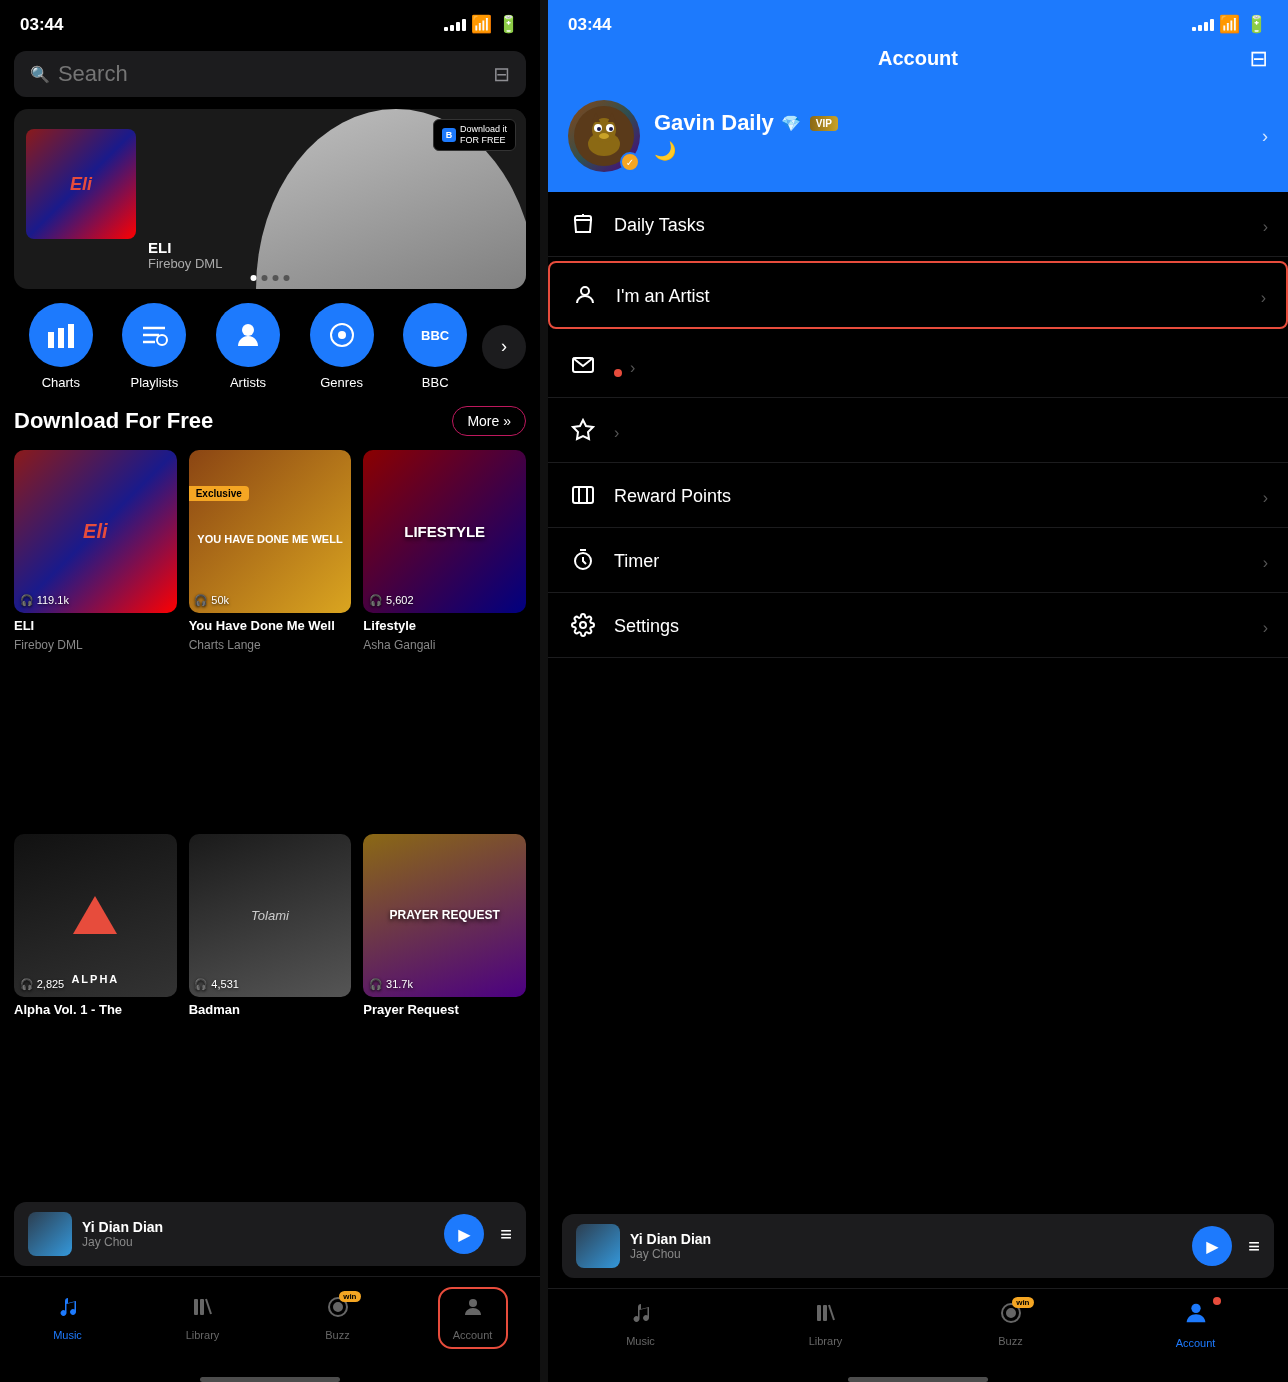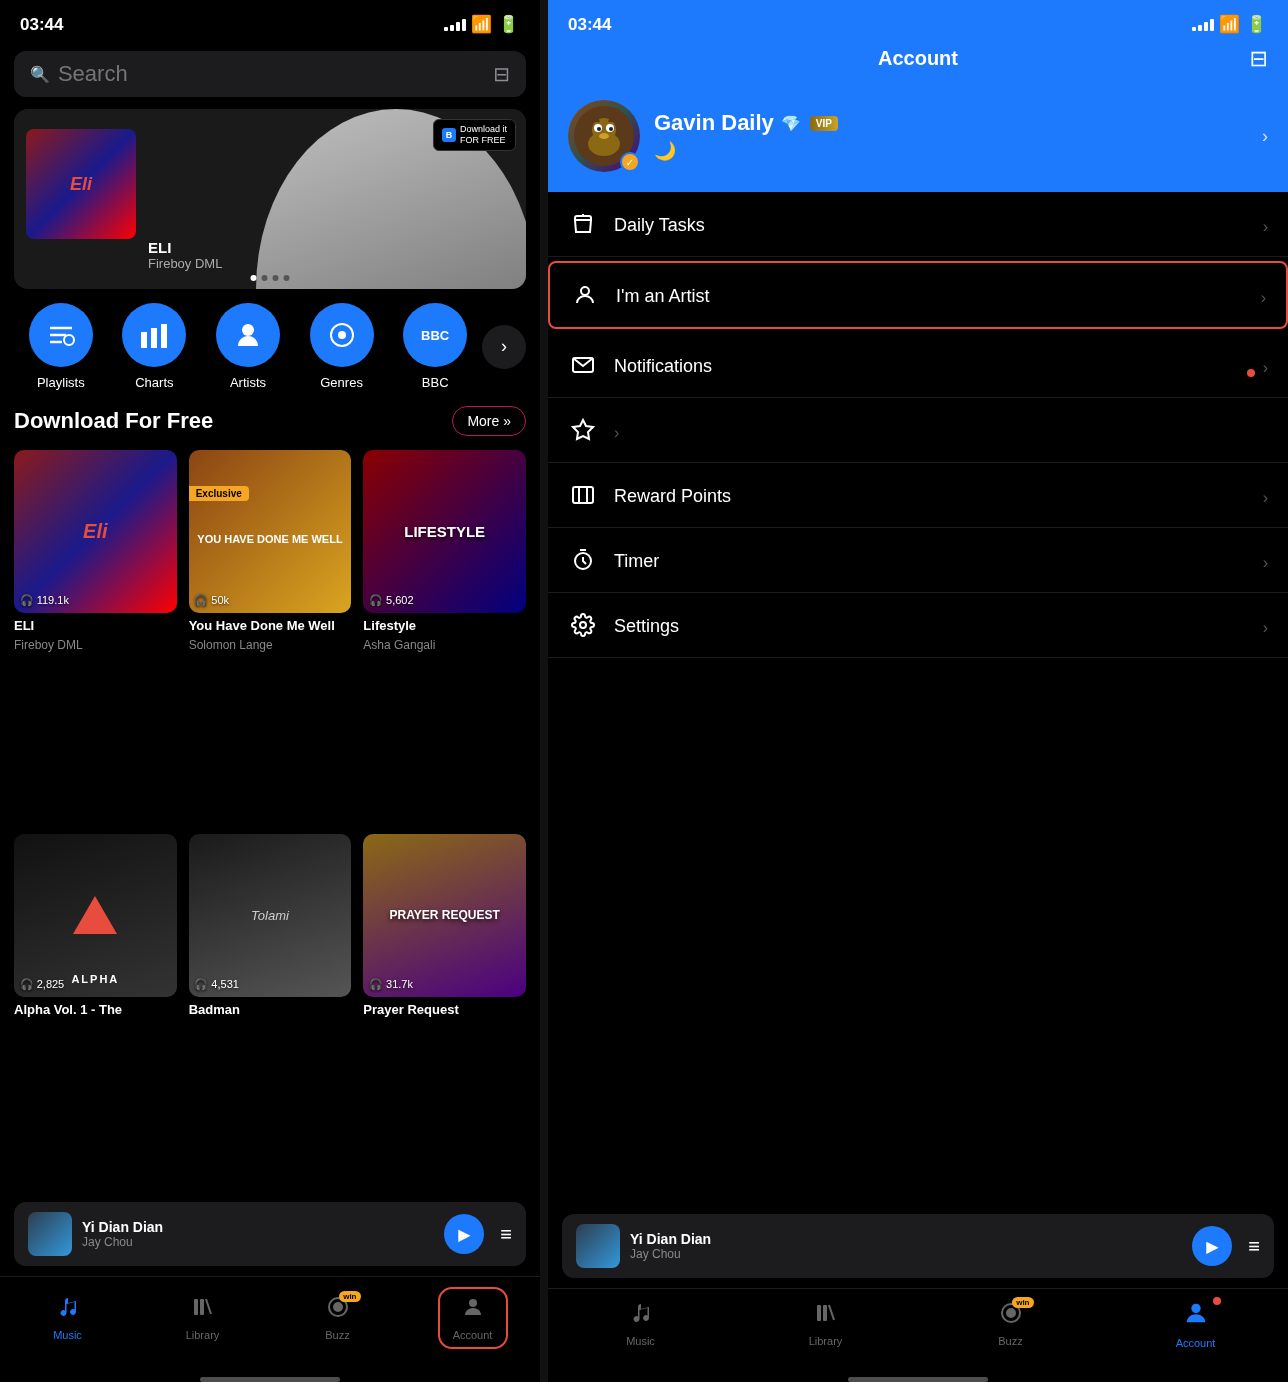--- a/index.html
+++ b/index.html
@@ -624,37 +624,37 @@
       <div class="dot"></div>
       <div class="dot"></div>
       <div class="dot"></div>
     </div>
   </div>
 
   <div class="categories">
     <div class="category-item">
       <div class="category-circle">
         <svg width="30" height="30" viewBox="0 0 30 30" fill="white">
+            <rect x="2" y="12" width="6" height="16"></rect>
+            <rect x="12" y="8" width="6" height="20"></rect>
+            <rect x="22" y="4" width="6" height="24"></rect>
+          </svg>
+      </div>
+      <span class="category-label">Charts</span>
+    </div>
+    <div class="category-item">
+      <div class="category-circle">
+        <svg width="30" height="30" viewBox="0 0 30 30" fill="white">
             <line x1="4" y1="8" x2="26" y2="8" stroke="white" stroke-width="2.5"></line>
             <line x1="4" y1="15" x2="20" y2="15" stroke="white" stroke-width="2.5"></line>
             <line x1="4" y1="22" x2="16" y2="22" stroke="white" stroke-width="2.5"></line>
             <circle cx="23" cy="20" r="5" fill="#1d7afd" stroke="white" stroke-width="2"></circle>
           </svg>
       </div>
       <span class="category-label">Playlists</span>
-    </div>
-    <div class="category-item">
-      <div class="category-circle">
-        <svg width="30" height="30" viewBox="0 0 30 30" fill="white">
-            <rect x="2" y="12" width="6" height="16"></rect>
-            <rect x="12" y="8" width="6" height="20"></rect>
-            <rect x="22" y="4" width="6" height="24"></rect>
-          </svg>
-      </div>
-      <span class="category-label">Charts</span>
     </div>
     <div class="category-item">
       <div class="category-circle">
         <svg width="30" height="30" viewBox="0 0 30 30" fill="white">
             <circle cx="15" cy="10" r="6"></circle>
             <path d="M5 26c0-5.5 4.5-10 10-10s10 4.5 10 10"></path>
           </svg>
       </div>
       <span class="category-label">Artists</span>
     </div>
@@ -696,21 +696,21 @@
     <div class="music-card">
       <div class="music-art art-done-me-well">
         <div class="exclusive-badge">Exclusive</div>
         <div style="width:100%;height:100%;display:flex;align-items:center;justify-content:center;padding:8px;text-align:center;color:#fff;font-size:11px;font-weight:700;line-height:1.3;padding-top:24px;">YOU HAVE DONE ME WELL</div>
         <div class="play-count">
             <span>🎧</span>
             <span>50k</span>
           </div>
       </div>
       <span class="music-title">You Have Done Me Well</span>
-      <span class="music-artist">Solomon Lange</span>
+      <span class="music-artist">Charts Lange</span>
     </div>
 
     <div class="music-card">
       <div class="music-art art-lifestyle">
         <div style="width:100%;height:100%;display:flex;align-items:center;justify-content:center;color:#fff;font-size:15px;font-weight:900;text-shadow:0 2px 4px rgba(0,0,0,0.8);">LIFESTYLE</div>
         <div class="play-count">
             <span>🎧</span>
             <span>5,602</span>
           </div>
       </div>
@@ -888,21 +888,20 @@
       <span class="menu-arrow">›</span>
     </div>
 
     <div class="menu-item">
       <div class="menu-icon-wrap">
         <svg width="24" height="24" viewBox="0 0 24 24" fill="none" stroke="#fff" stroke-width="2">
             <rect x="2" y="5" width="20" height="14" rx="2"></rect>
             <polyline points="2,5 12,13 22,5"></polyline>
           </svg>
       </div>
-      <span class="menu-label">Notifications</span>
       <div class="menu-dot"></div>
       <span class="menu-arrow">›</span>
     </div>
 
     <div class="menu-item">
       <div class="menu-icon-wrap">
         <svg width="24" height="24" viewBox="0 0 24 24" fill="none" stroke="#fff" stroke-width="2">
             <path d="M12 2l3 6 7 1-5 5 1 7-6-3-6 3 1-7-5-5 7-1z"></path>
           </svg>
       </div>

